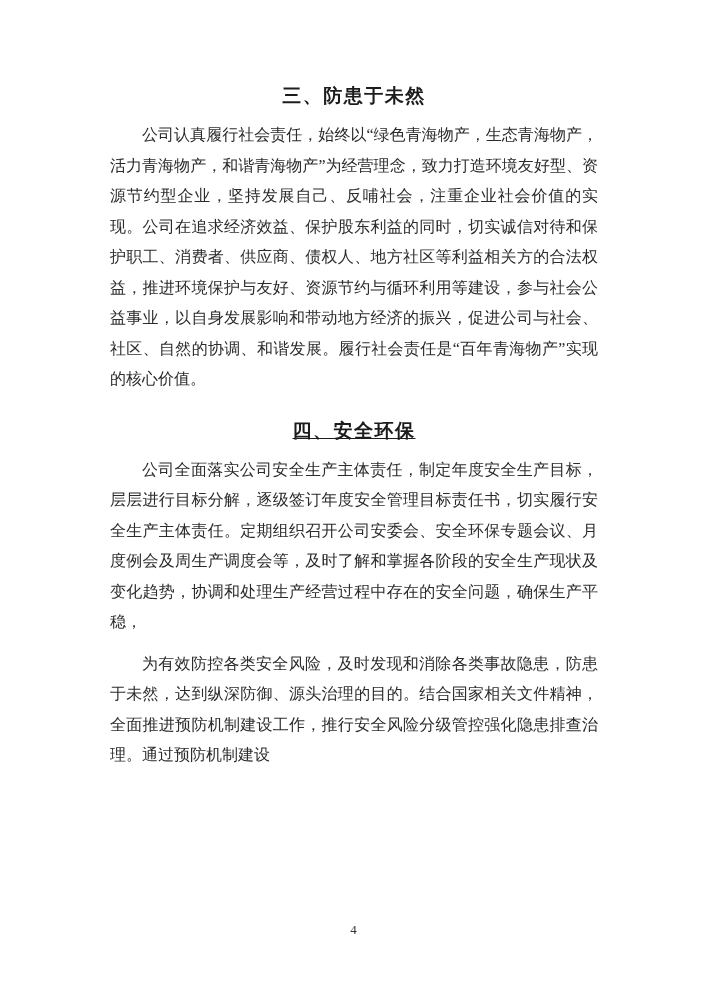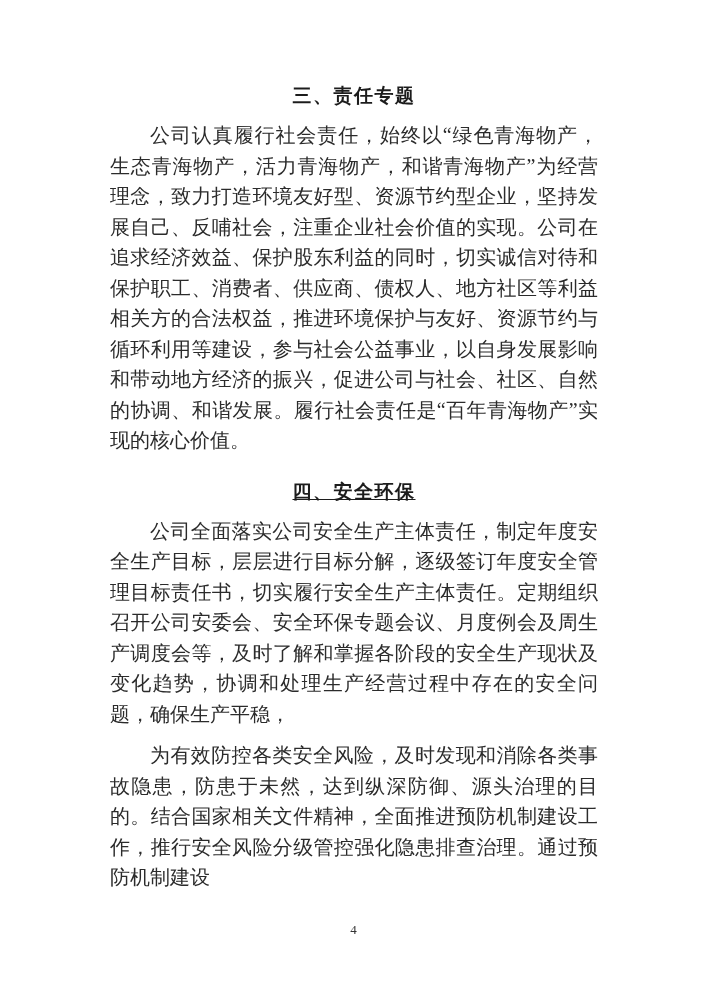--- a/index.html
+++ b/index.html
@@ -31,21 +31,21 @@
     text-align: center;
     letter-spacing: 1.5px;
     margin: 0 0 13px 0;
   }
   .section-heading.second {
     margin-top: 24px;
     text-decoration: underline;
   }
   .body-para {
     font-family: "Liberation Serif", "DejaVu Serif", serif;
-    font-size: 20px;
+    font-size: 16px;
     line-height: 30.5px;
     color: #2b2b2b;
     text-align: justify;
     text-justify: inter-ideograph;
     text-indent: 2em;
     margin: 0 0 11px 0;
   }
   .page-number {
     position: absolute;
     top: 922px;
@@ -56,21 +56,21 @@
     font-size: 13px;
     color: #333333;
   }
 </style>
 </head>
 <body>
 
 <div class="page">
   <div class="content">
 
-    <h2 class="section-heading">三、责任专题</h2>
+    <h2 class="section-heading">三、防患于未然</h2>
 
     <p class="body-para">公司认真履行社会责任，始终以“绿色青海物产，生态青海物产，活力青海物产，和谐青海物产”为经营理念，致力打造环境友好型、资源节约型企业，坚持发展自己、反哺社会，注重企业社会价值的实现。公司在追求经济效益、保护股东利益的同时，切实诚信对待和保护职工、消费者、供应商、债权人、地方社区等利益相关方的合法权益，推进环境保护与友好、资源节约与循环利用等建设，参与社会公益事业，以自身发展影响和带动地方经济的振兴，促进公司与社会、社区、自然的协调、和谐发展。履行社会责任是“百年青海物产”实现的核心价值。</p>
 
     <h2 class="section-heading second">四、安全环保</h2>
 
     <p class="body-para">公司全面落实公司安全生产主体责任，制定年度安全生产目标，层层进行目标分解，逐级签订年度安全管理目标责任书，切实履行安全生产主体责任。定期组织召开公司安委会、安全环保专题会议、月度例会及周生产调度会等，及时了解和掌握各阶段的安全生产现状及变化趋势，协调和处理生产经营过程中存在的安全问题，确保生产平稳，</p>
 
 
     <p class="body-para">为有效防控各类安全风险，及时发现和消除各类事故隐患，防患于未然，达到纵深防御、源头治理的目的。结合国家相关文件精神，全面推进预防机制建设工作，推行安全风险分级管控强化隐患排查治理。通过预防机制建设</p>
 

